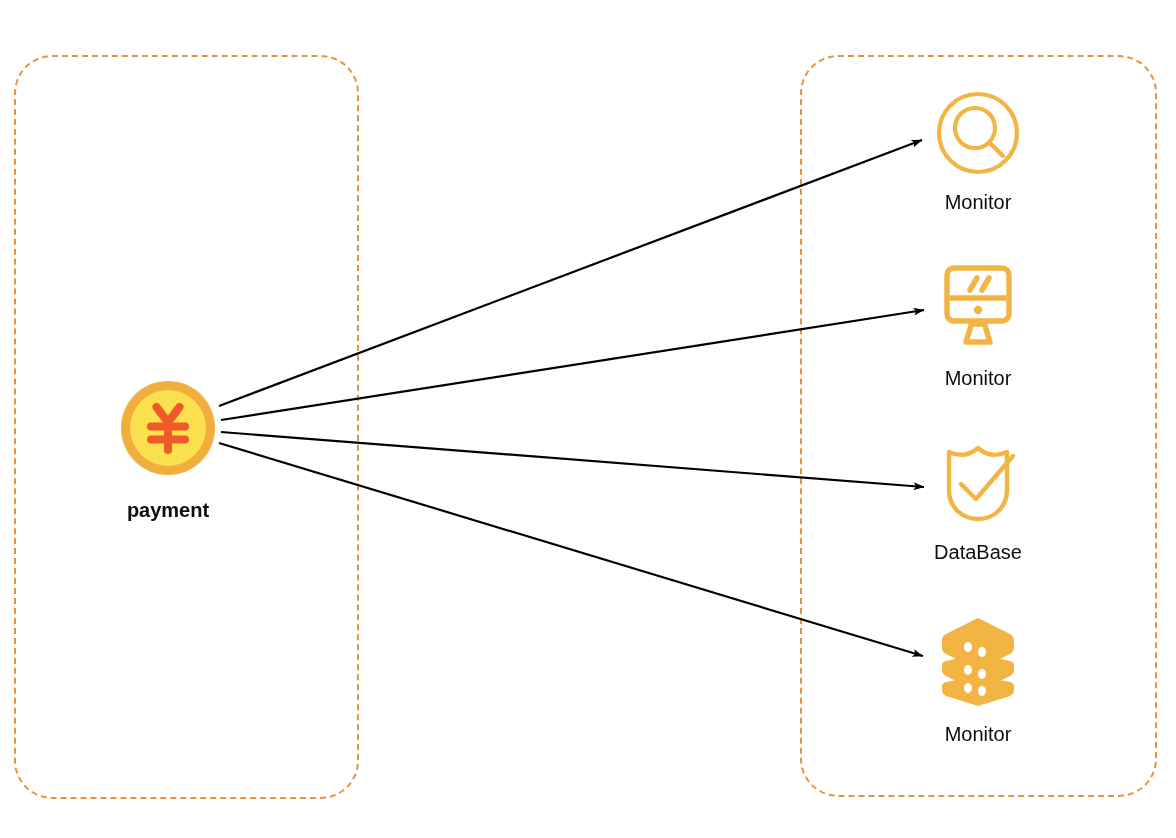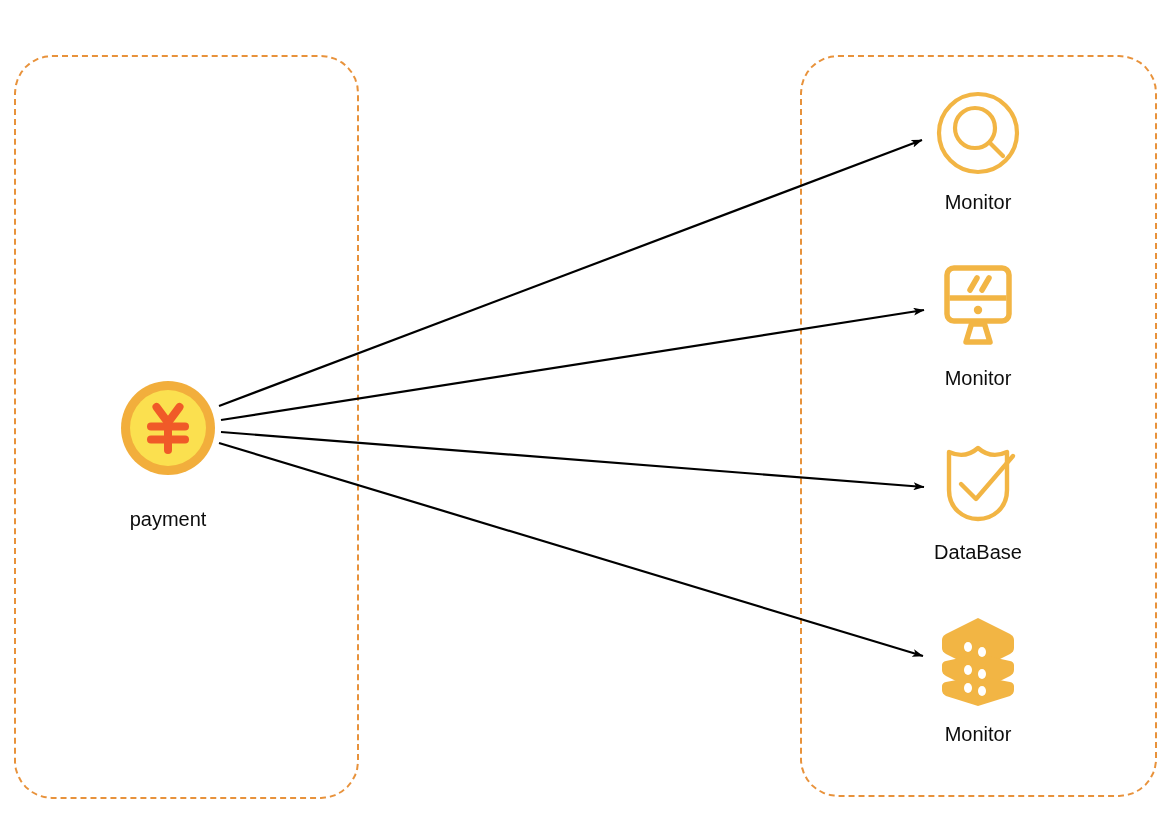--- a/index.html
+++ b/index.html
@@ -53,21 +53,21 @@
     margin-top: 8px;
     font-size: 20px;
     line-height: 24px;
     color: #0d0d0d;
     white-space: nowrap;
     font-family: "Liberation Sans", sans-serif;
   }
 
   
   #node-payment { left: 92px; top: 378px; width: 152px; }
-  #node-payment .node-label { margin-top: 25px; }
+  #node-payment .node-label { margin-top: 16px; font-weight: bold; }
 
   
   #node-search   { left: 900px; top: 88px;  width: 156px; }
   #node-monitor  { left: 900px; top: 262px; width: 156px; }
   #node-security { left: 900px; top: 438px; width: 156px; }
   #node-database { left: 900px; top: 612px; width: 156px; }
 </style>
 </head>
 <body>
 

